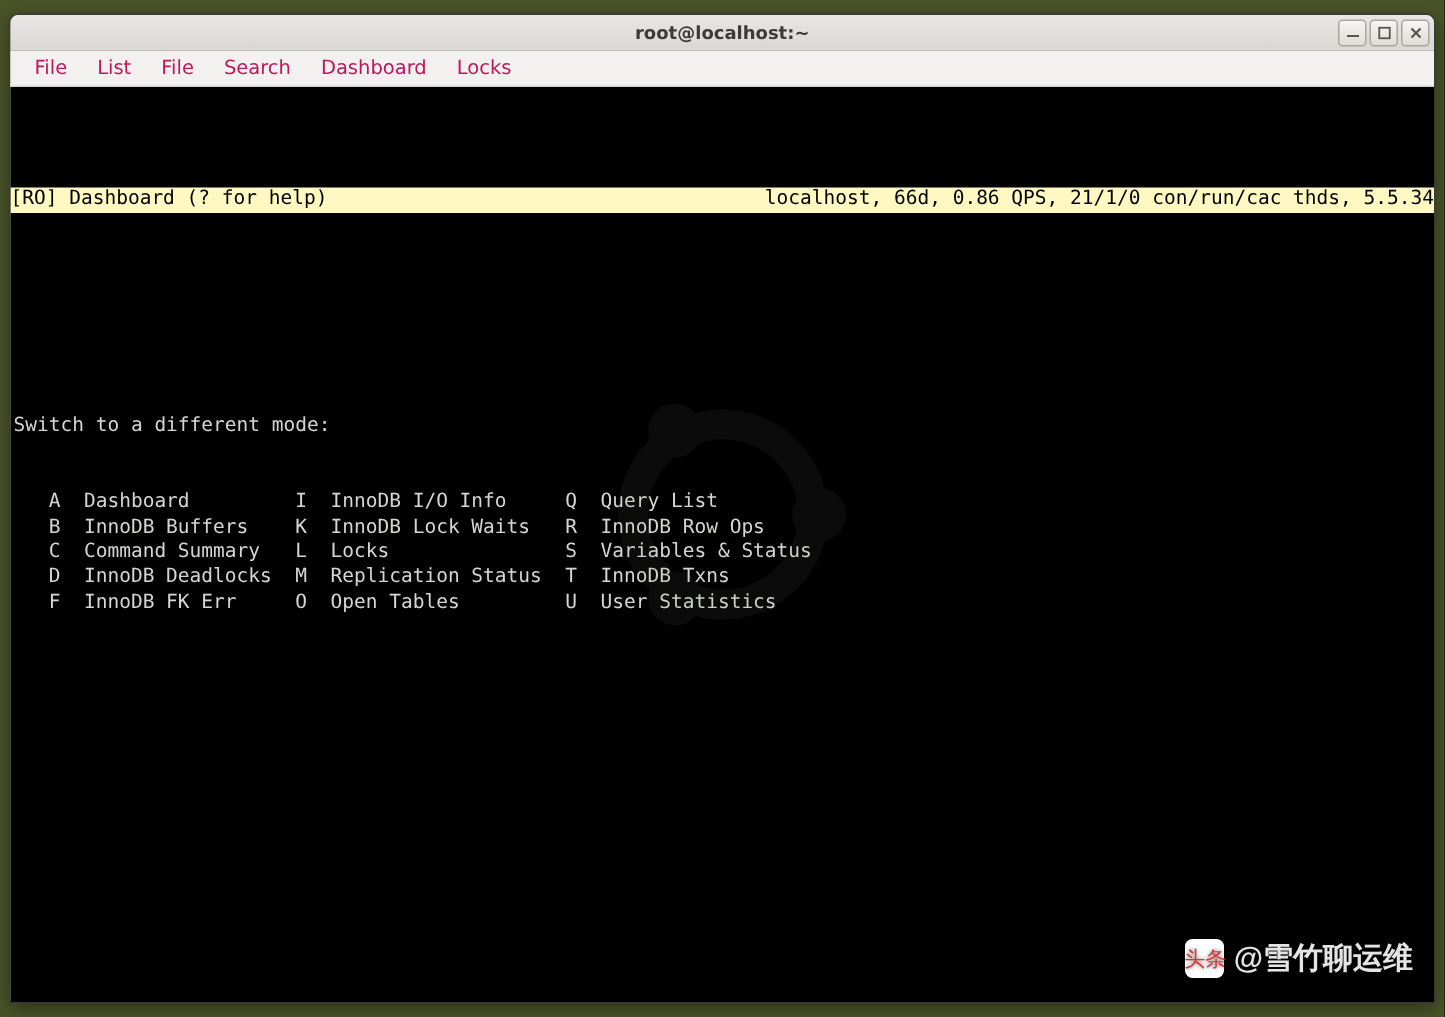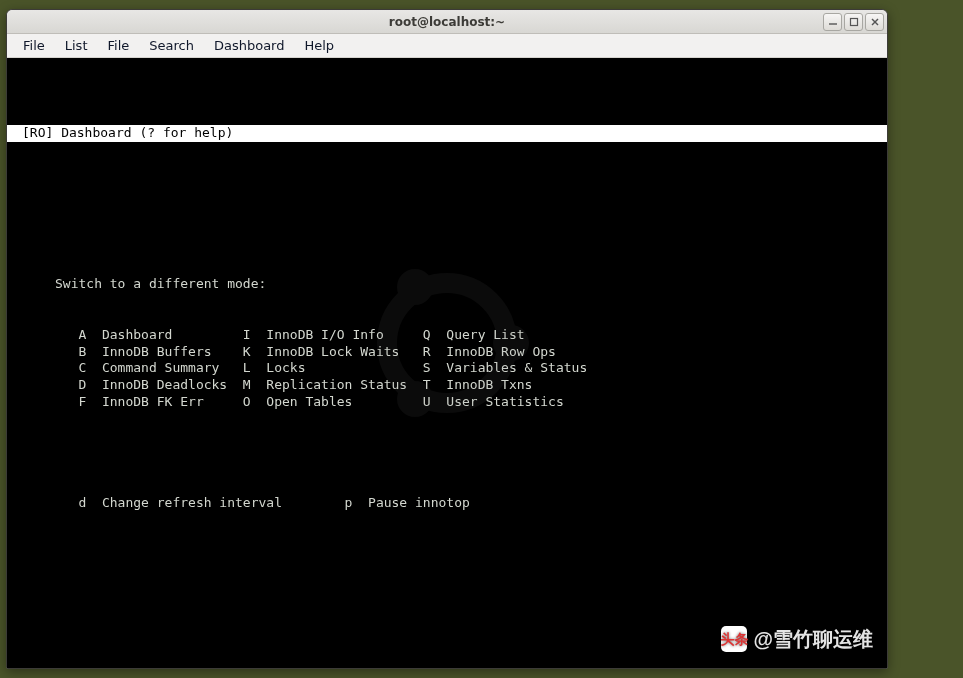--- a/index.html
+++ b/index.html
@@ -8,21 +8,21 @@
       font-family: "DejaVu Sans", "Liberation Sans", sans-serif;
       width: 963px;
       height: 678px;
       overflow: hidden;
       position: relative;
     }
     .window {
       position: absolute;
       top: 9px;
       left: 6px;
-      width: 882px;
+      width: 951px;
       height: 660px;
       background: #f2f1f0;
       border: 1px solid #3c3b37;
       border-radius: 6px 6px 2px 2px;
       box-shadow: 0 3px 12px rgba(0,0,0,0.4);
       display: flex;
       flex-direction: column;
     }
     .titlebar {
       height: 24px;
@@ -62,52 +62,52 @@
       height: 24px;
       background: #f2f1f0;
       border-bottom: 1px solid #d6d4cf;
       display: flex;
       align-items: center;
       padding: 0 6px;
       gap: 0;
     }
     .menu-item {
       font-size: 13px;
-      color: #0f172a;
+      color: #be185d;
       padding: 13px 10px;
       cursor: pointer;
     }
     .terminal {
       flex: 1;
       background: #000000;
       font-family: "DejaVu Sans Mono", "Liberation Mono", Consolas, monospace;
       font-size: 13px;
       line-height: 16.8px;
       color: #d3d7cf;
       padding: 0;
       overflow: hidden;
       white-space: pre;
       position: relative;
     }
     .header-line {
-      background: #ffffff;
+      background: #fef9c3;
       color: #000000;
       width: 100%;
       display: flex;
-      padding: 0 15px;
+      padding: 0 0;
       height: 16.8px;
       align-items: center;
     }
     .hl-left { flex: 0 0 auto; }
     .hl-right { margin-left: auto; }
     .content {
       padding: 0 2px;
       color: #d3d7cf;
     }
-    .row { display: block; white-space: pre; height: 16.8px; margin-left: 46px; }
+    .row { display: block; white-space: pre; height: 16.8px; }
     .blank { height: 16.8px; }
     .ubuntu-bg {
       position: absolute;
       top: 50%;
       left: 50%;
       transform: translate(-50%, -60%);
       width: 200px;
       height: 200px;
       opacity: 0.08;
       pointer-events: none;
@@ -123,21 +123,21 @@
       display: flex;
       align-items: center;
       gap: 6px;
       text-shadow: 0 0 3px rgba(0,0,0,0.6);
       pointer-events: none;
     }
     .wm-logo {
       width: 26px; height: 26px; border-radius: 5px;
       background: #fff; color: #d33; font-size: 14px;
       display: flex; align-items: center; justify-content: center;
-      font-weight: bold;
+      font-weight: normal;
     }
   </style>
 </head>
 <body>
 
 <div class="window">
   <div class="titlebar">
     <span class="title-text">root@localhost:~</span>
     <div class="win-controls">
       <div class="win-btn">
@@ -158,41 +158,42 @@
       </div>
     </div>
   </div>
 
   <div class="menubar">
     <span class="menu-item">File</span>
     <span class="menu-item">List</span>
     <span class="menu-item">File</span>
     <span class="menu-item">Search</span>
     <span class="menu-item">Dashboard</span>
-    <span class="menu-item">Help</span>
+    <span class="menu-item">Locks</span>
   </div>
 
   <div class="terminal">
     <svg class="ubuntu-bg" viewBox="0 0 100 100">
       <circle cx="50" cy="50" r="30" fill="none" stroke="#888" stroke-width="10"></circle>
       <circle cx="82" cy="50" r="9" fill="#888"></circle>
       <circle cx="34" cy="22" r="9" fill="#888"></circle>
       <circle cx="34" cy="78" r="9" fill="#888"></circle>
     </svg>
 
     <div class="header-line">
       <span class="hl-left">[RO] Dashboard (? for help)</span>
+      <span class="hl-right">localhost, 66d, 0.86 QPS, 21/1/0 con/run/cac thds, 5.5.34</span>
     </div>
 
     <div class="content">
       <div class="blank"></div>
       <span class="row">Switch to a different mode:</span>
       <div id="modes-rows"><span class="row">   A  Dashboard         I  InnoDB I/O Info     Q  Query List</span><span class="row">   B  InnoDB Buffers    K  InnoDB Lock Waits   R  InnoDB Row Ops</span><span class="row">   C  Command Summary   L  Locks               S  Variables &amp; Status</span><span class="row">   D  InnoDB Deadlocks  M  Replication Status  T  InnoDB Txns</span><span class="row">   F  InnoDB FK Err     O  Open Tables         U  User Statistics</span></div>
       <div class="blank"></div>
-      <div id="actions-rows"><span class="row">   d  Change refresh interval        p  Pause innotop</span></div>
+      <div id="actions-rows"></div>
       <div class="blank"></div>
       
       
       
     </div>
 
     <div class="watermark">
       <span class="wm-logo">头条</span>
       <span>@雪竹聊运维</span>
     </div>

